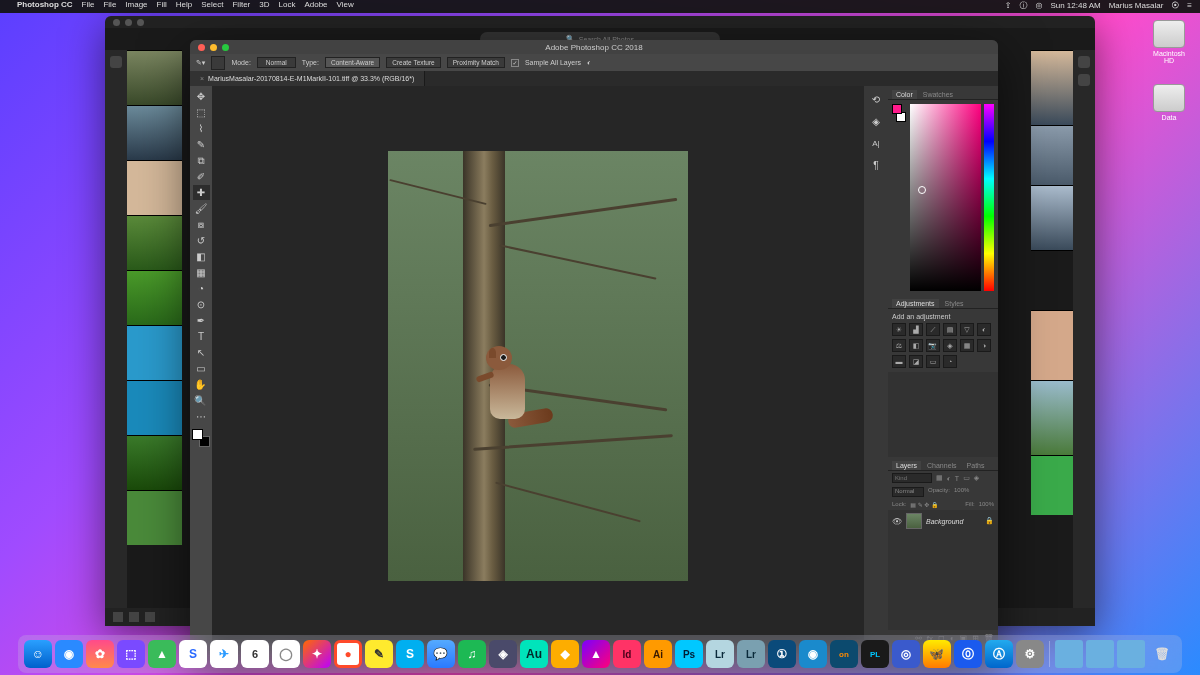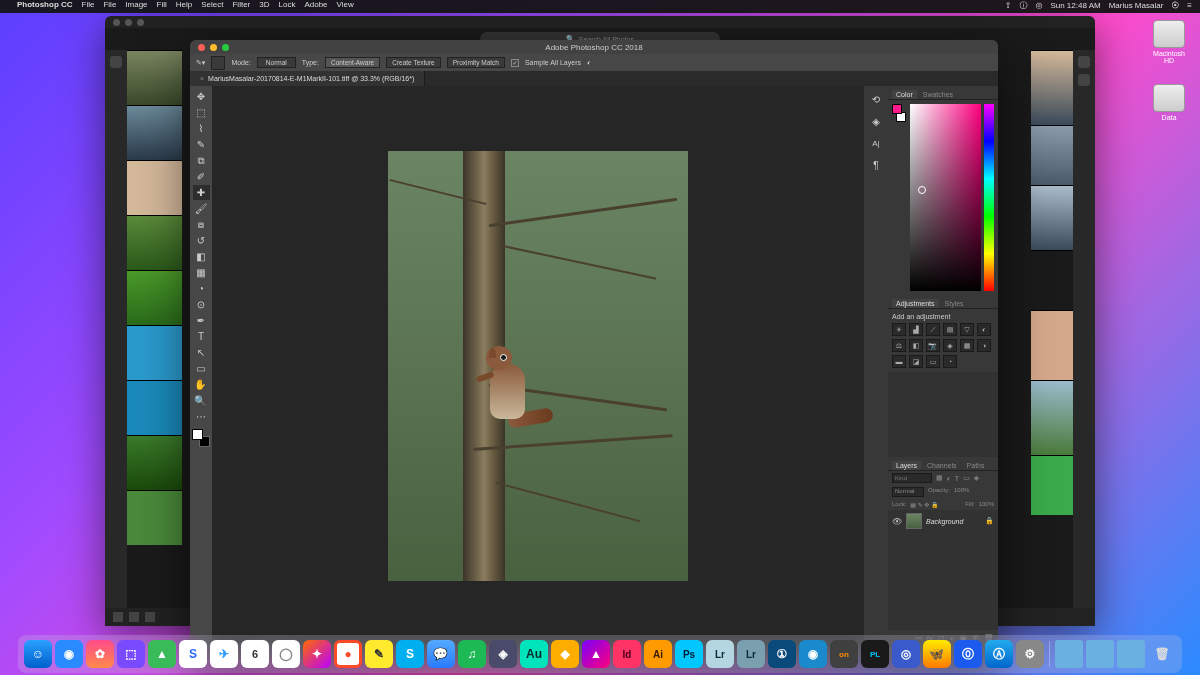--- a/index.html
+++ b/index.html
@@ -407,21 +407,21 @@
   <div class="dock-icon" style="background:#00e4bb;color:#002a2a;font-size:12px">Au</div>
   <div class="dock-icon" style="background:#fdad00">◆</div>
   <div class="dock-icon" style="background:linear-gradient(135deg,#7a00ff,#ff007a)">▲</div>
   <div class="dock-icon" style="background:#ff3366;color:#4a001a;font-size:10px">Id</div>
   <div class="dock-icon" style="background:#ff9a00;color:#3a1a00;font-size:10px">Ai</div>
   <div class="dock-icon" style="background:#00c8ff;color:#001e36;font-size:10px">Ps</div>
   <div class="dock-icon" style="background:#b4d6e0;color:#0a2a3a;font-size:10px">Lr</div>
   <div class="dock-icon" style="background:#7aa0b0;color:#0a2a3a;font-size:10px">Lr</div>
   <div class="dock-icon" style="background:#0a4a7a">①</div>
   <div class="dock-icon" style="background:#1a8acc">◉</div>
-  <div class="dock-icon" style="background:#404040;color:#ff8a00;font-size:8px">on</div>
+  <div class="dock-icon" style="background:#0c4a6e;color:#ff8a00;font-size:8px">on</div>
   <div class="dock-icon" style="background:#1a1a1a;color:#00c8ff;font-size:8px">PL</div>
   <div class="dock-icon" style="background:#3a5acc">◎</div>
   <div class="dock-icon" style="background:linear-gradient(#ffea00,#ff7a00)">🦋</div>
   <div class="dock-icon" style="background:#1a5aee">⓪</div>
   <div class="dock-icon" style="background:linear-gradient(#2ae,#06c)">Ⓐ</div>
   <div class="dock-icon" style="background:#888">⚙</div>
   <div class="dock-sep"></div>
   <div class="dock-icon" style="background:#6ab0e0;border-radius:3px"></div>
   <div class="dock-icon" style="background:#6ab0e0;border-radius:3px"></div>
   <div class="dock-icon" style="background:#6ab0e0;border-radius:3px"></div>

